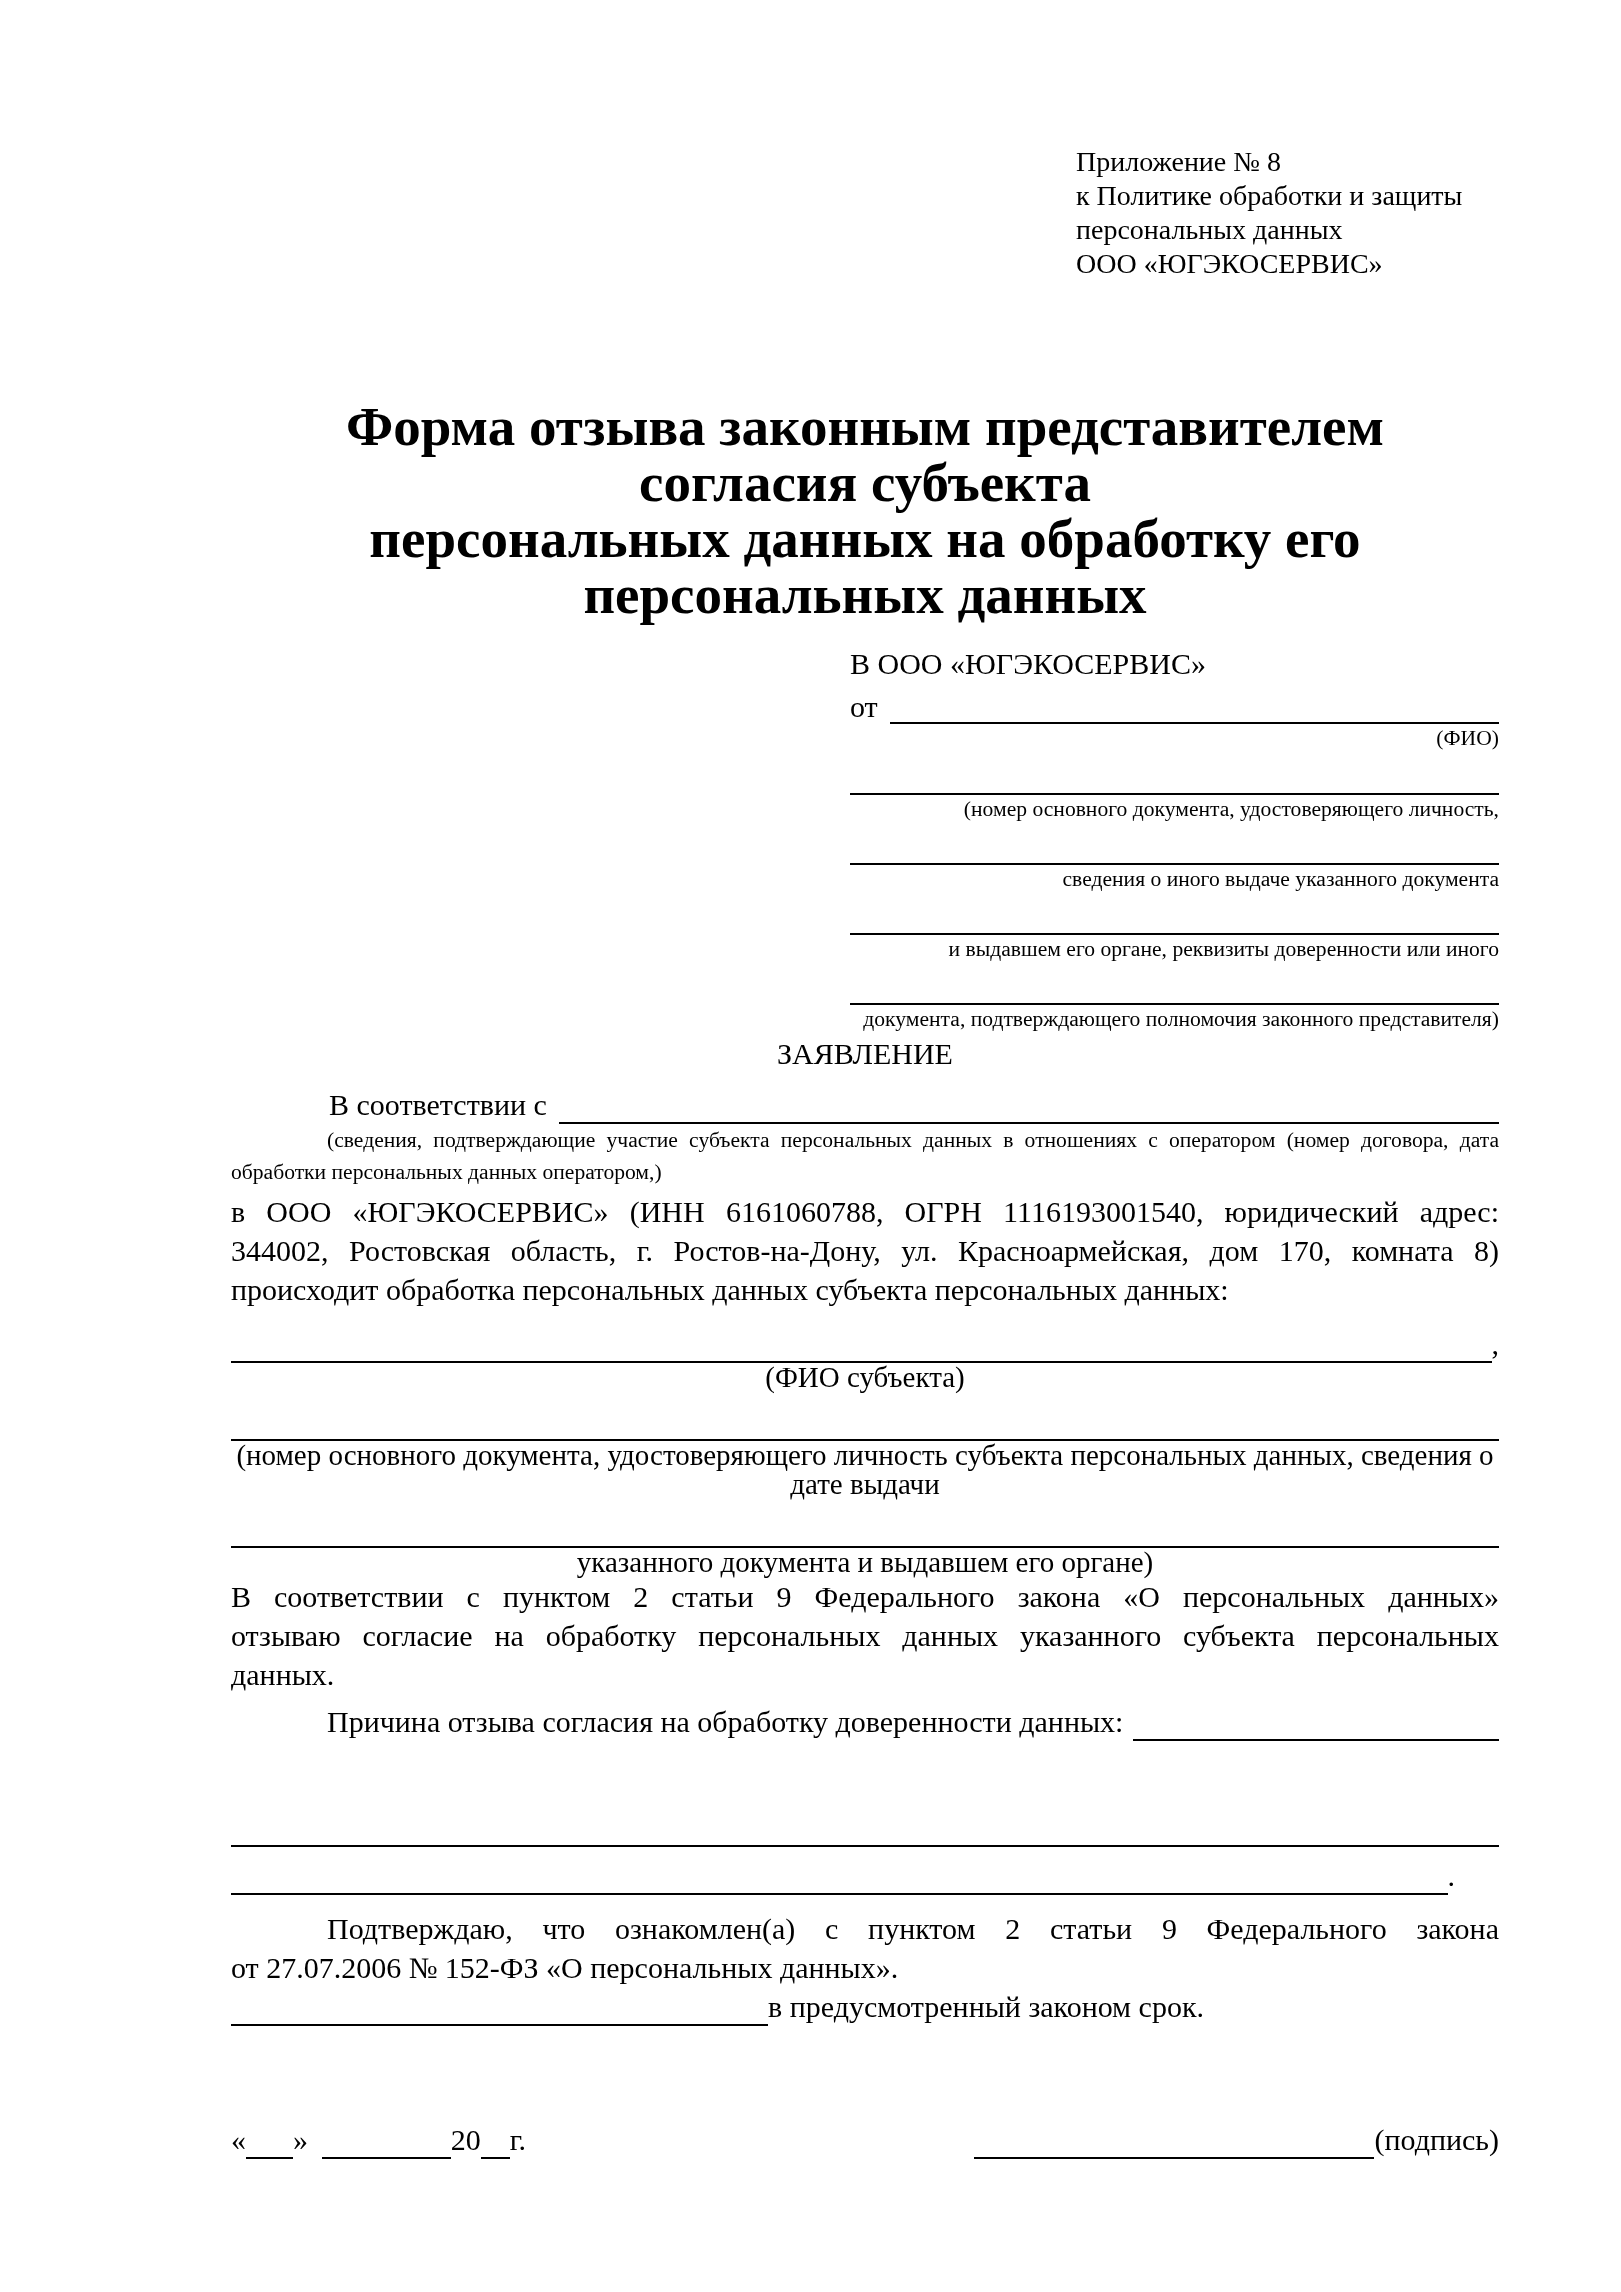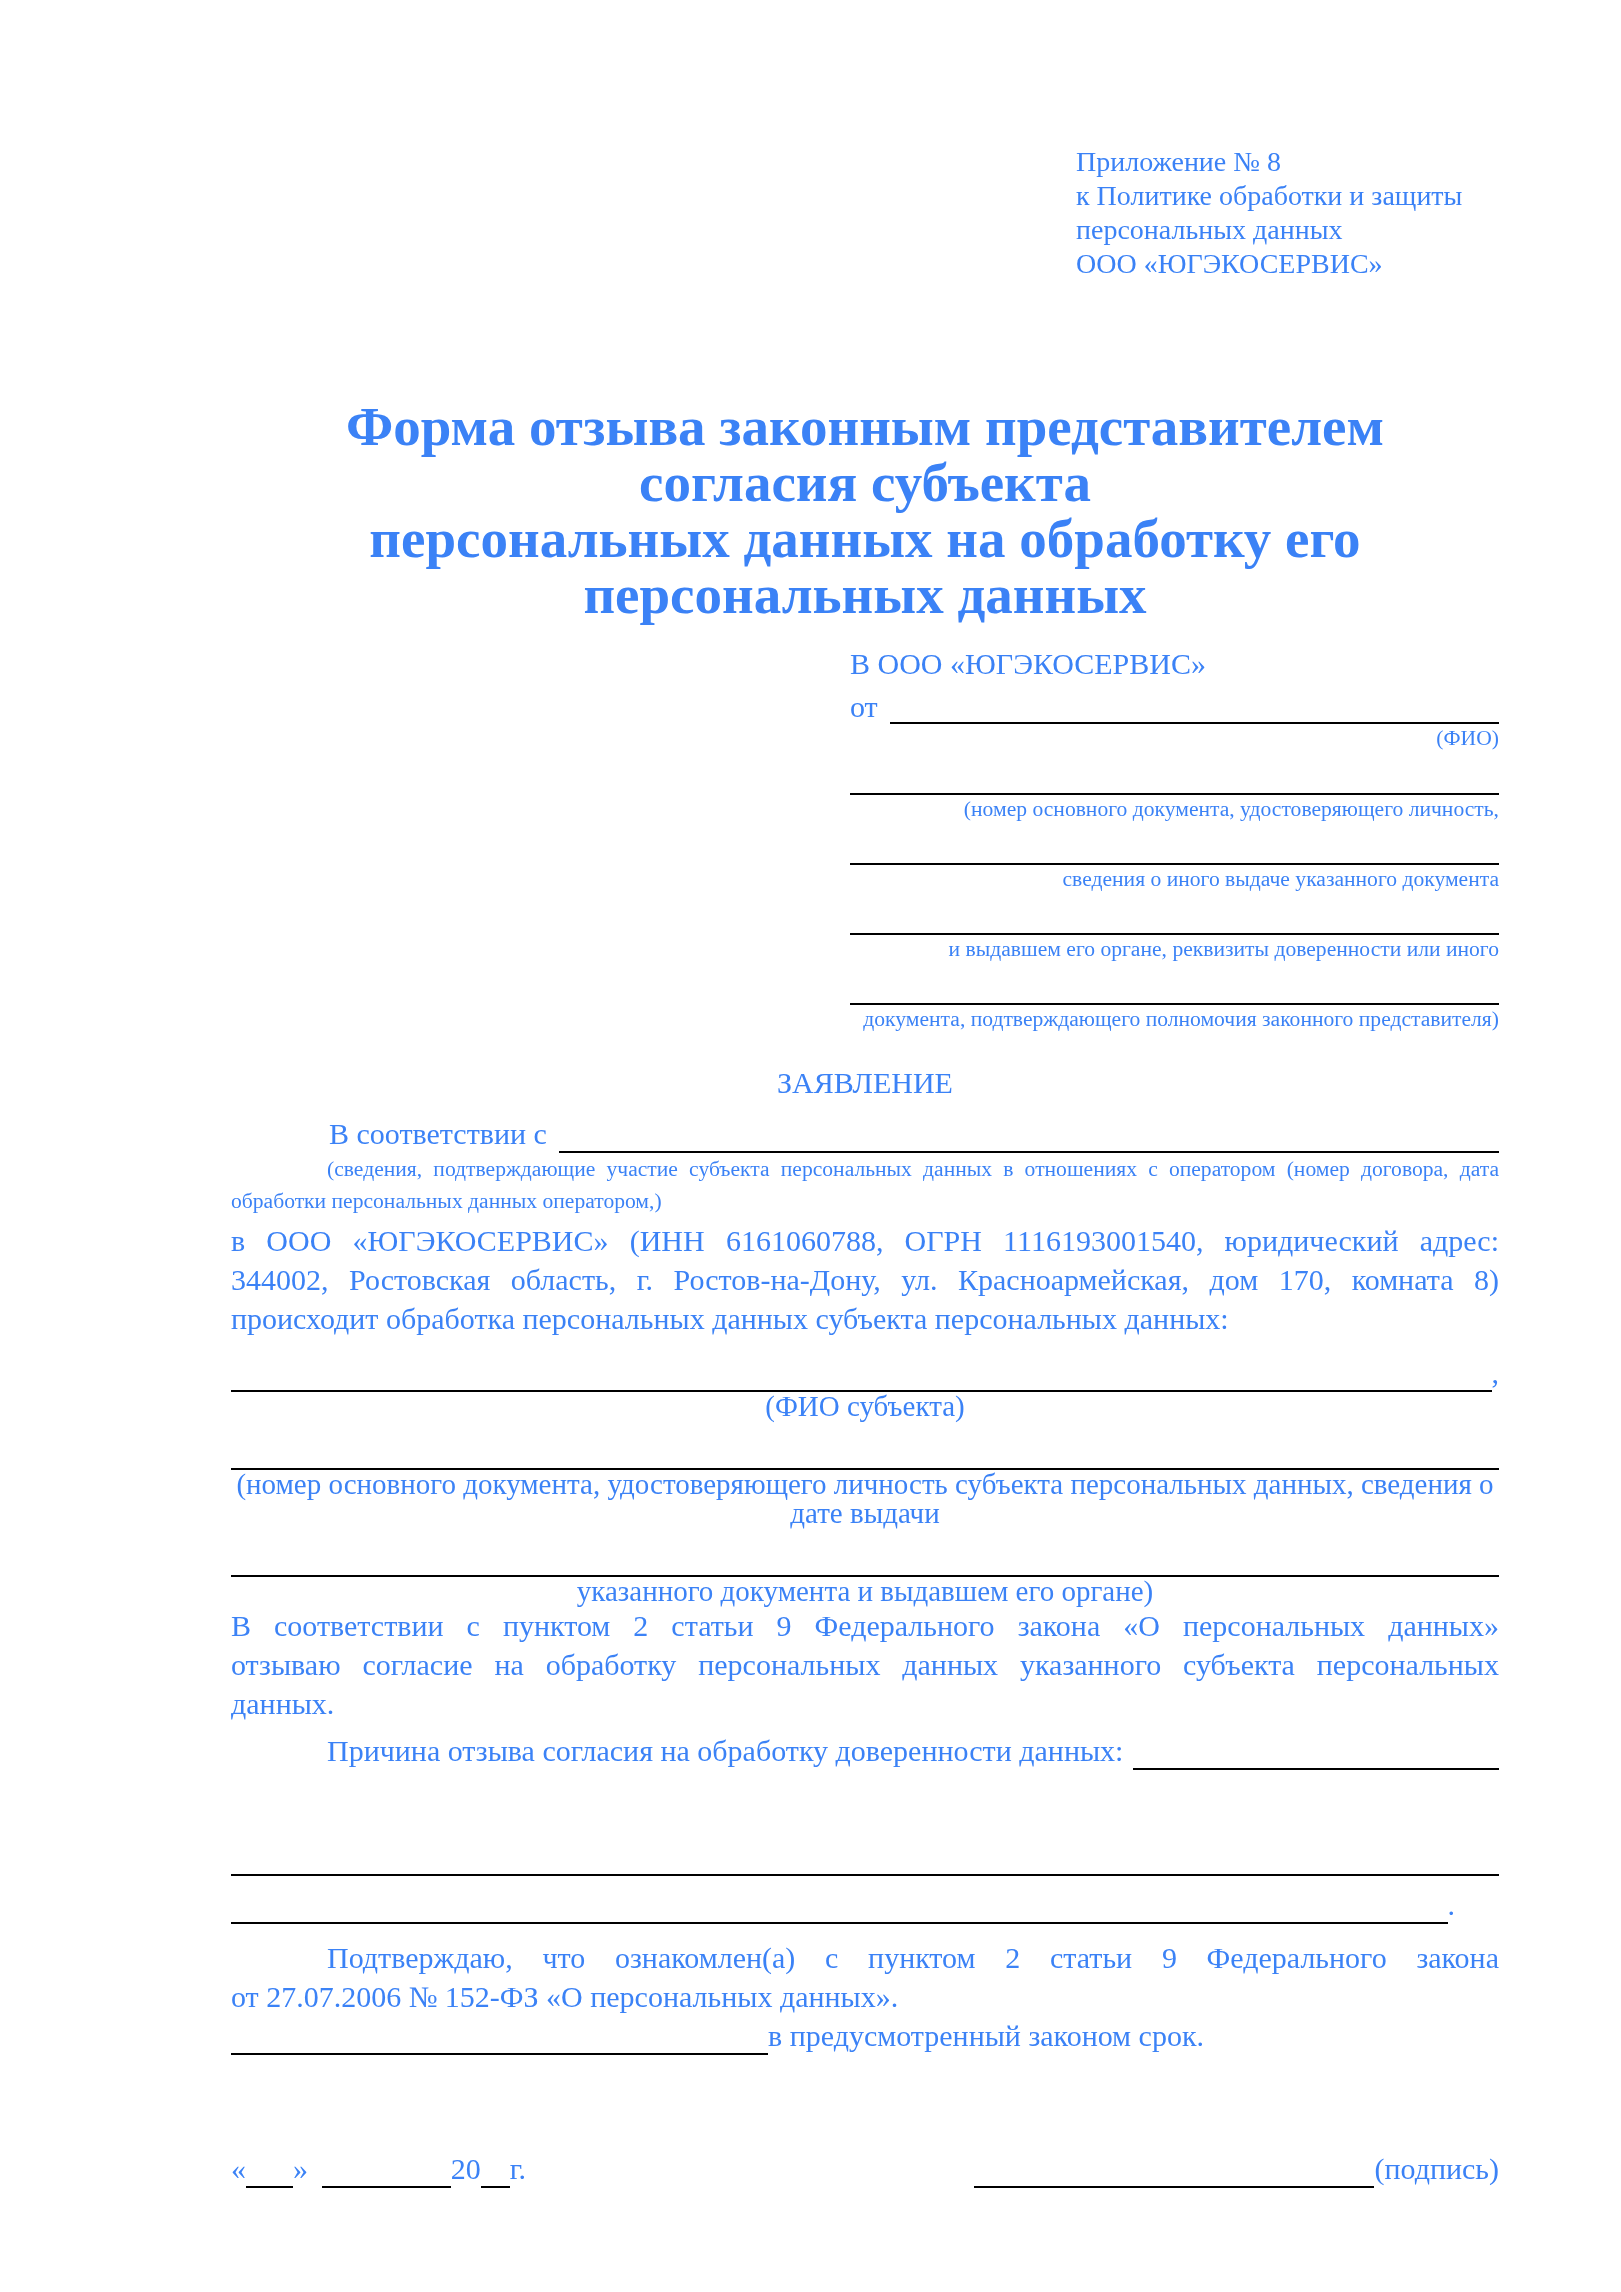--- a/index.html
+++ b/index.html
@@ -1,41 +1,41 @@
 <!DOCTYPE html>
 <html lang="ru"><head>
 <meta charset="utf-8">
 <style>
   * { margin:0; padding:0; box-sizing:border-box; }
   html,body { background:#888; }
   .page {
     width:1621px; height:2293px;
     margin:0 auto;
     background:#ffffff;
-    color:#3b82f6;
+    color:#000000;
     font-family:"Liberation Serif","DejaVu Serif",serif;
     padding:145px 122px 0 231px;
     position:relative;
     overflow:hidden;
   }
   
   .header-block { width:423px; margin-left:auto; font-size:28px; line-height:34px; }
   
   .doc-title { margin-top:118px; text-align:center; font-weight:bold; font-size:55px; line-height:56px; }
   
   .addressee { margin-top:21.6px; margin-left:619px; width:649px; font-size:30px; }
   .addr-org { line-height:37px; }
   .from-row { display:flex; align-items:flex-end; margin-top:7.8px; height:35px; }
   .from-label { padding-right:11.8px; }
   .fill { flex:1 1 auto; border-bottom:2.9px solid #000; }
   .cap { font-size:21.6px; line-height:29px; text-align:right; white-space:nowrap; }
   .cap-fio { margin-left:51px; }
   .blank-line { border-bottom:2.9px solid #000; height:21.6px; margin-top:19.6px; }
   
-  .heading { margin-top:29px; text-align:center; font-size:30px; line-height:39px; }
+  .heading { text-align:center; font-size:30px; line-height:39px; }
   .body-text { font-size:30px; line-height:39px; }
   .intro-row { display:flex; align-items:flex-end; margin-top:11.8px; height:39px; }
   .intro-label { padding-left:98px; padding-right:11.8px; white-space:nowrap; }
   .fine { font-size:21.6px; line-height:32px; }
   .just { text-align:justify; text-align-last:justify; }
   .ind { padding-left:96px; }
   .para-line { min-height:39px; }
   .sline { border-bottom:2.9px solid #000; height:23.5px; }
   .sline-row { display:flex; align-items:flex-end; margin-top:31px; height:23.5px; }
   .scap { font-size:29px; line-height:29px; text-align:center; }

